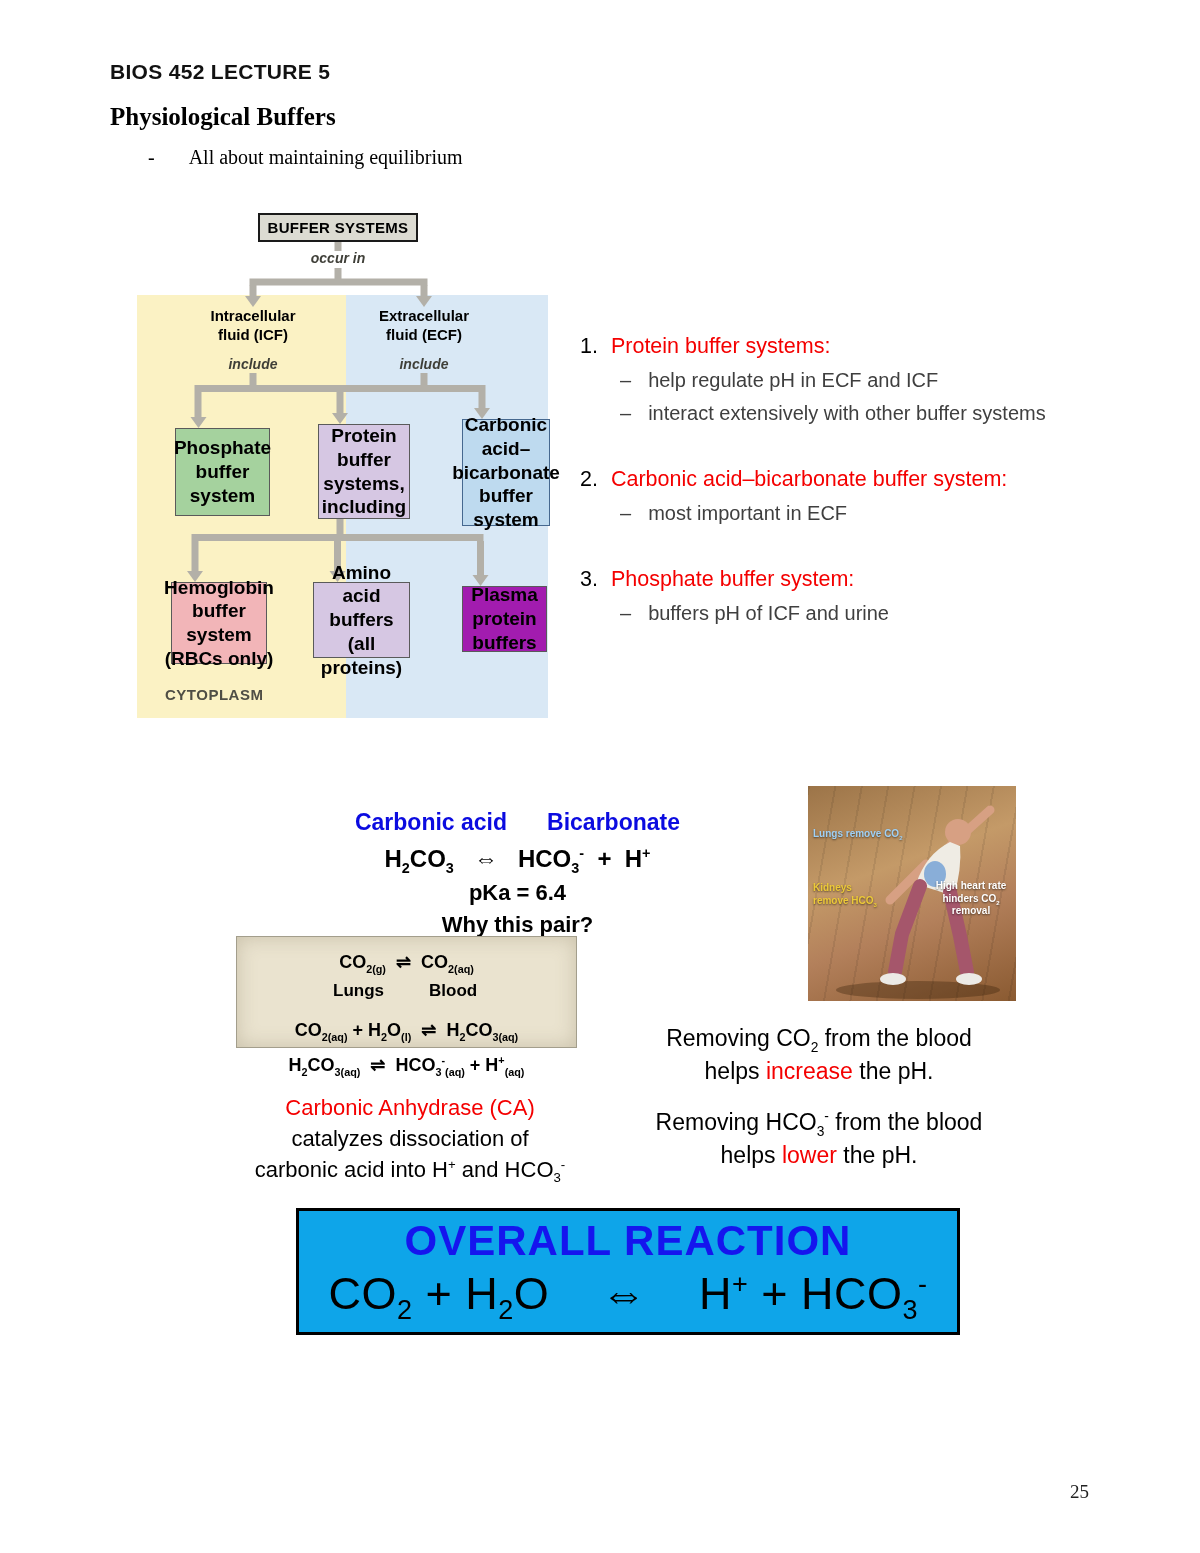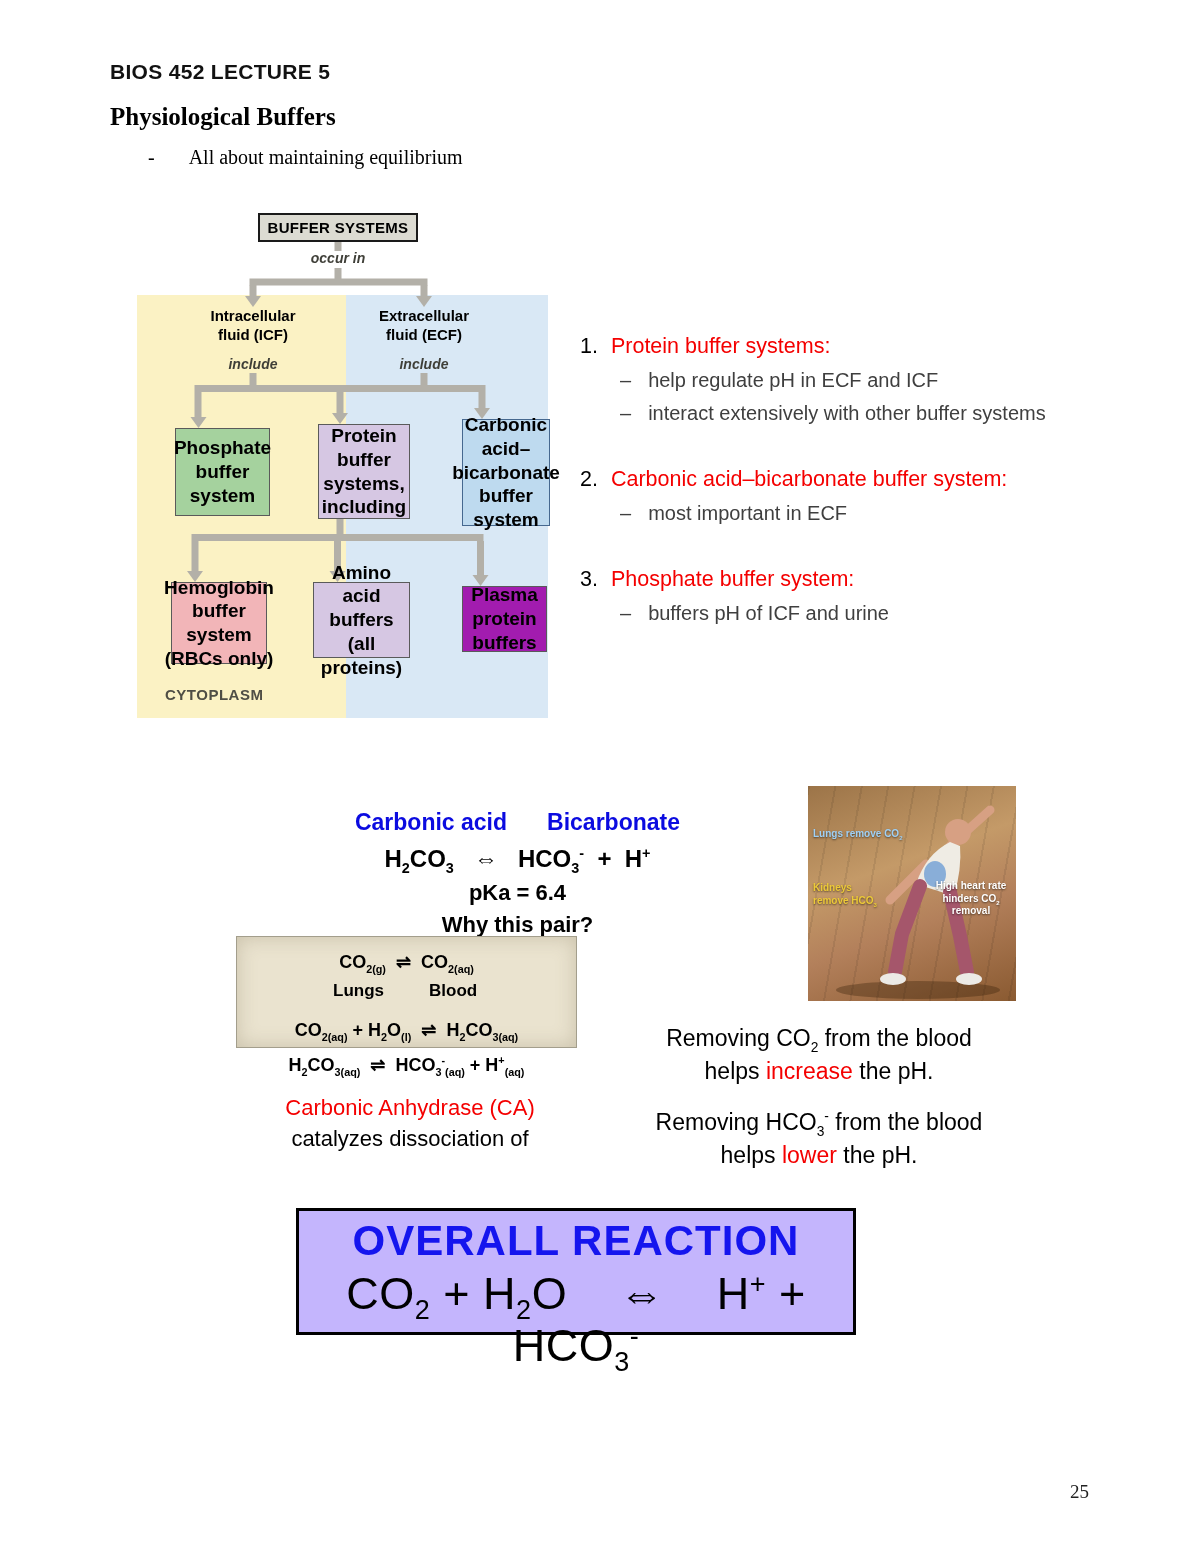--- a/index.html
+++ b/index.html
@@ -70,21 +70,21 @@
   .photo-label { position:absolute; font-size:10px; font-weight:bold; line-height:1.25; text-shadow:0 1px 2px rgba(0,0,0,.55); }
   .photo-label-lungs   { left:5px; top:42px; width:92px; color:#9fd0f5; }
   .photo-label-kidneys { left:5px; top:96px; width:66px; color:#ecc938; }
   .photo-label-heart   { left:124px; top:94px; width:78px; color:#ffffff; text-align:center; }
 
   
   .removing-text { position:absolute; left:604px; top:1022px; width:430px; text-align:center; font-size:23px; line-height:1.45; }
   .removing-pair2 { margin-top:17px; }
 
   
-  .overall-box { position:absolute; left:296px; top:1208px; width:560px; height:127px; border:3px solid #000; text-align:center; padding-top:6px; background:#c4b5fd; }
+  .overall-box { position:absolute; left:296px; top:1208px; width:664px; height:127px; border:3px solid #000; text-align:center; padding-top:6px; background:#0ea5e9; }
   .ov-title { color:#1515ee; font-size:42px; font-weight:bold; letter-spacing:1px; }
   .ov-eq { font-size:45px; margin-top:3px; letter-spacing:.5px; }
 
   .page-number { position:absolute; left:1070px; top:1481px; font-family:"Liberation Serif", serif; font-size:19px; color:#222; }
 
   [data-bind-rich] { white-space:pre-wrap; }
   sub, sup { font-size:60%; line-height:0; }
 </style>
 </head>
 <body>
@@ -200,20 +200,21 @@
     <div class="eq-line eq-line1" data-bind-rich="carbonic_section.equation_box.line1"><span>CO</span><sub>2(g)</sub><span>  ⇌  CO</span><sub>2(aq)</sub></div>
     <span class="eq-label eq-label-lungs" data-bind="carbonic_section.equation_box.label_lungs">Lungs</span>
     <span class="eq-label eq-label-blood" data-bind="carbonic_section.equation_box.label_blood">Blood</span>
     <div class="eq-line eq-line2" data-bind-rich="carbonic_section.equation_box.line2"><span>CO</span><sub>2(aq)</sub><span> + H</span><sub>2</sub><span>O</span><sub>(l)</sub><span>  ⇌  H</span><sub>2</sub><span>CO</span><sub>3(aq)</sub></div>
     <div class="eq-line eq-line3" data-bind-rich="carbonic_section.equation_box.line3"><span>H</span><sub>2</sub><span>CO</span><sub>3(aq)</sub><span>  ⇌  HCO</span><sub>3</sub><sup>-</sup><sub>(aq)</sub><span> + H</span><sup>+</sup><sub>(aq)</sub></div>
   </div>
 
   <div class="ca-caption">
     <div class="ca-line1" data-bind="carbonic_section.ca_caption_line1">Carbonic Anhydrase (CA)</div>
     <div data-bind="carbonic_section.ca_caption_line2">catalyzes dissociation of</div>
+    <div data-bind-rich="carbonic_section.ca_caption_line3"><span>carbonic acid into H</span><sup>+</sup><span> and HCO</span><sub>3</sub><sup>-</sup></div>
   </div>
 
   <div class="exercise-photo">
     <svg class="photo-svg" width="208" height="215" viewBox="0 0 208 215">
       <g>
         <ellipse cx="110" cy="204" rx="82" ry="9" fill="rgba(55,32,10,0.35)"></ellipse>
         <path d="M142 60 L182 24" stroke="#d7a083" stroke-width="9" stroke-linecap="round" fill="none"></path>
         <path d="M118 78 L82 114" stroke="#d7a083" stroke-width="9" stroke-linecap="round" fill="none"></path>
         <circle cx="150" cy="46" r="13" fill="#d7a083"></circle>
         <path d="M142 56 Q118 68 108 98 L146 110 Q154 82 152 60 Z" fill="#efece4"></path>

